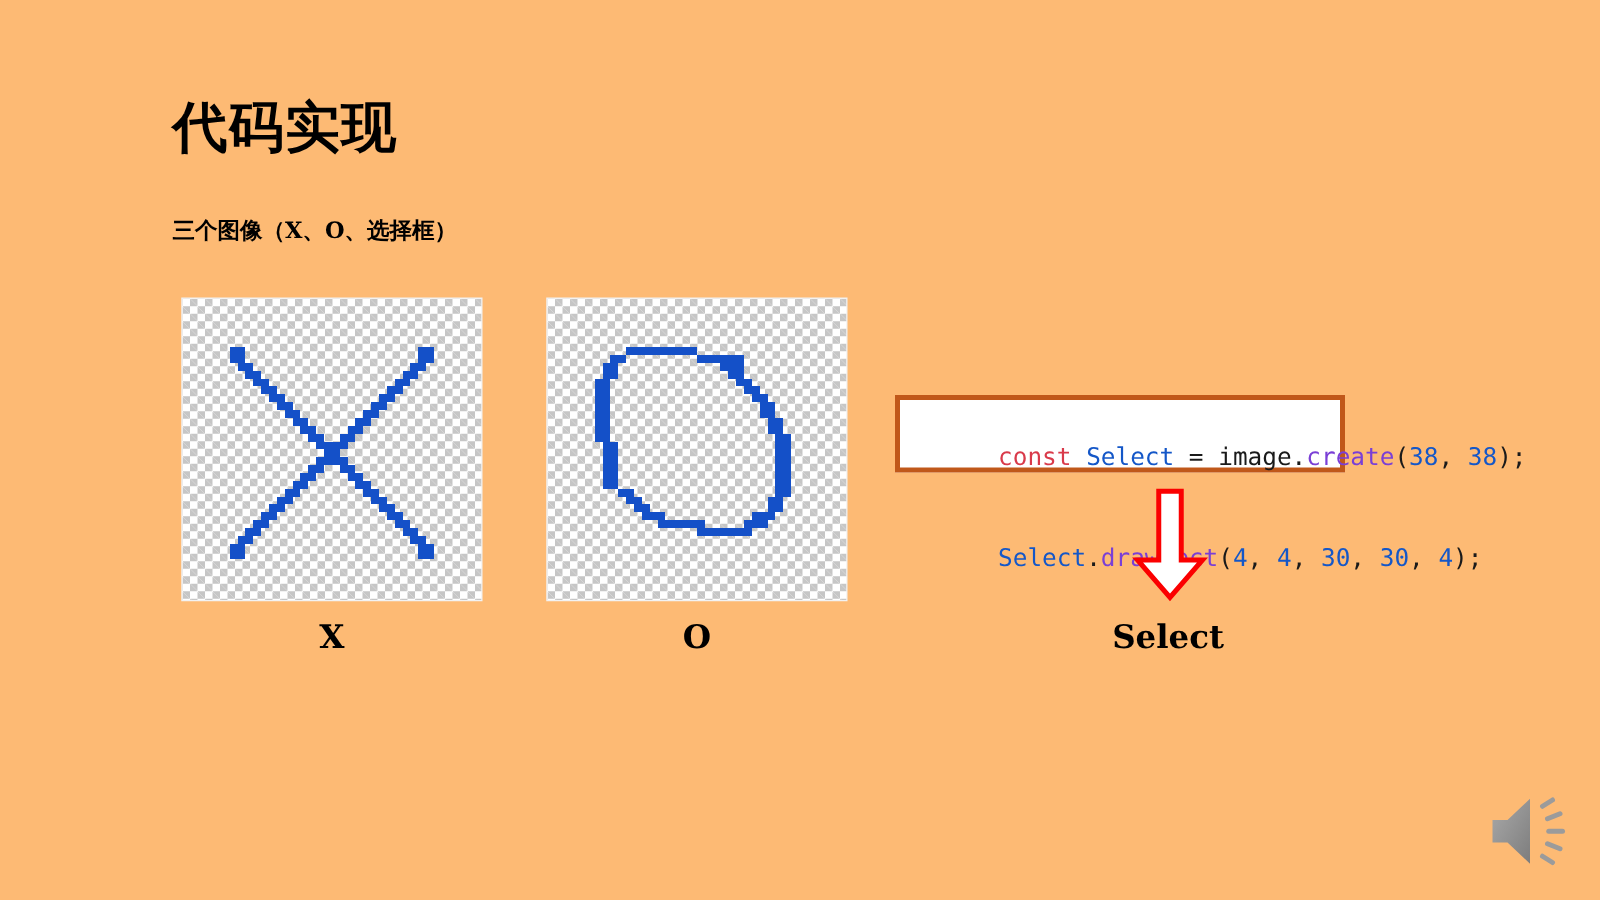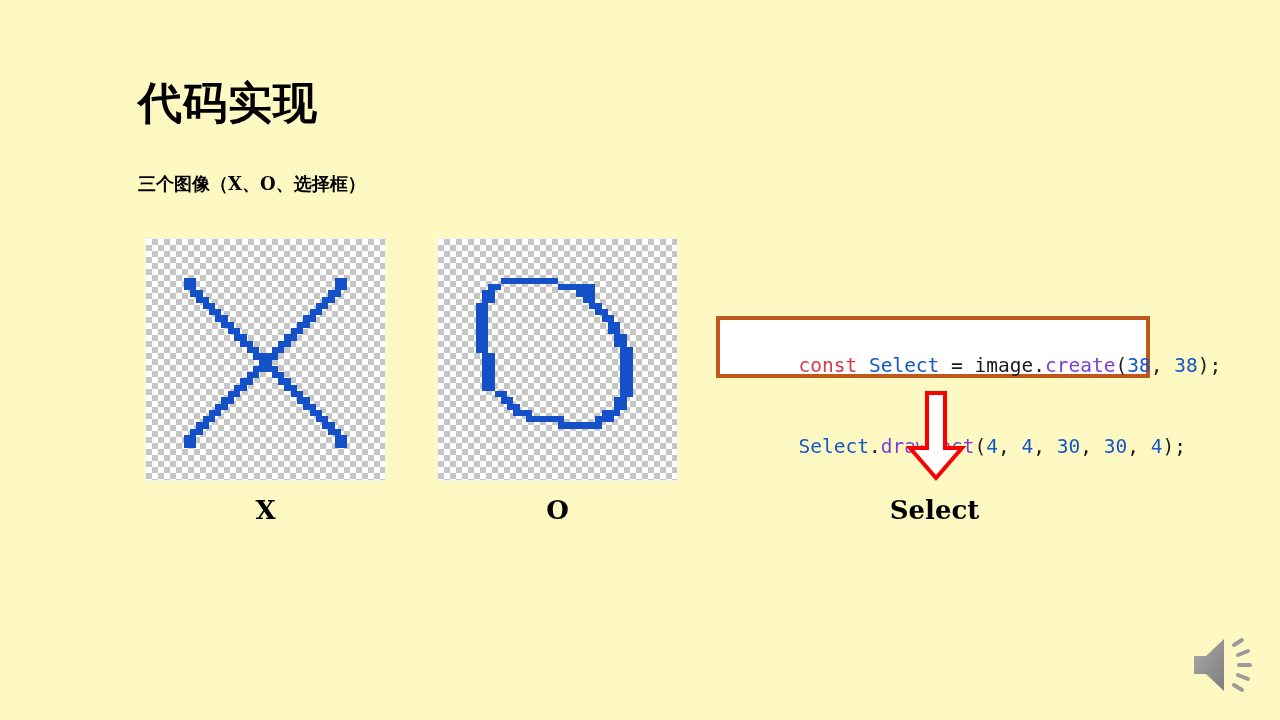--- a/index.html
+++ b/index.html
@@ -13,21 +13,21 @@
     font-family: "Liberation Sans", sans-serif;
     overflow: hidden;
     position: relative;
   }
 
   #slide {
     position: absolute;
     left: 0; top: 0;
     width: 1280px;
     height: 720px;
-    background: #fef9c3;
+    background: #fdba74;
   }
 
   
   #page-title {
     position: absolute;
     left: 138px;
     top: 78px;
     font-family: "DejaVu Sans", "Liberation Sans", sans-serif;
     font-size: 44px;
     font-weight: bold;
@@ -81,21 +81,21 @@
   }
   #caption-x      { left: 146px; top: 495px; width: 239px; }
   #caption-o      { left: 438px; top: 495px; width: 239px; }
   #caption-select { left: 815px; top: 495px; width: 239px; }
 
   
   #code-box {
     position: absolute;
     left: 716px;
     top: 316px;
-    width: 434px;
+    width: 360px;
     height: 62px;
     border: 4px solid #c0581a;
     background: #ffffff;
     box-sizing: border-box;
     padding: 5px 0 0 8px;
   }
   .code-line {
     font-family: "DejaVu Sans Mono", "Liberation Mono", monospace;
     font-size: 19.5px;
     line-height: 27px;

